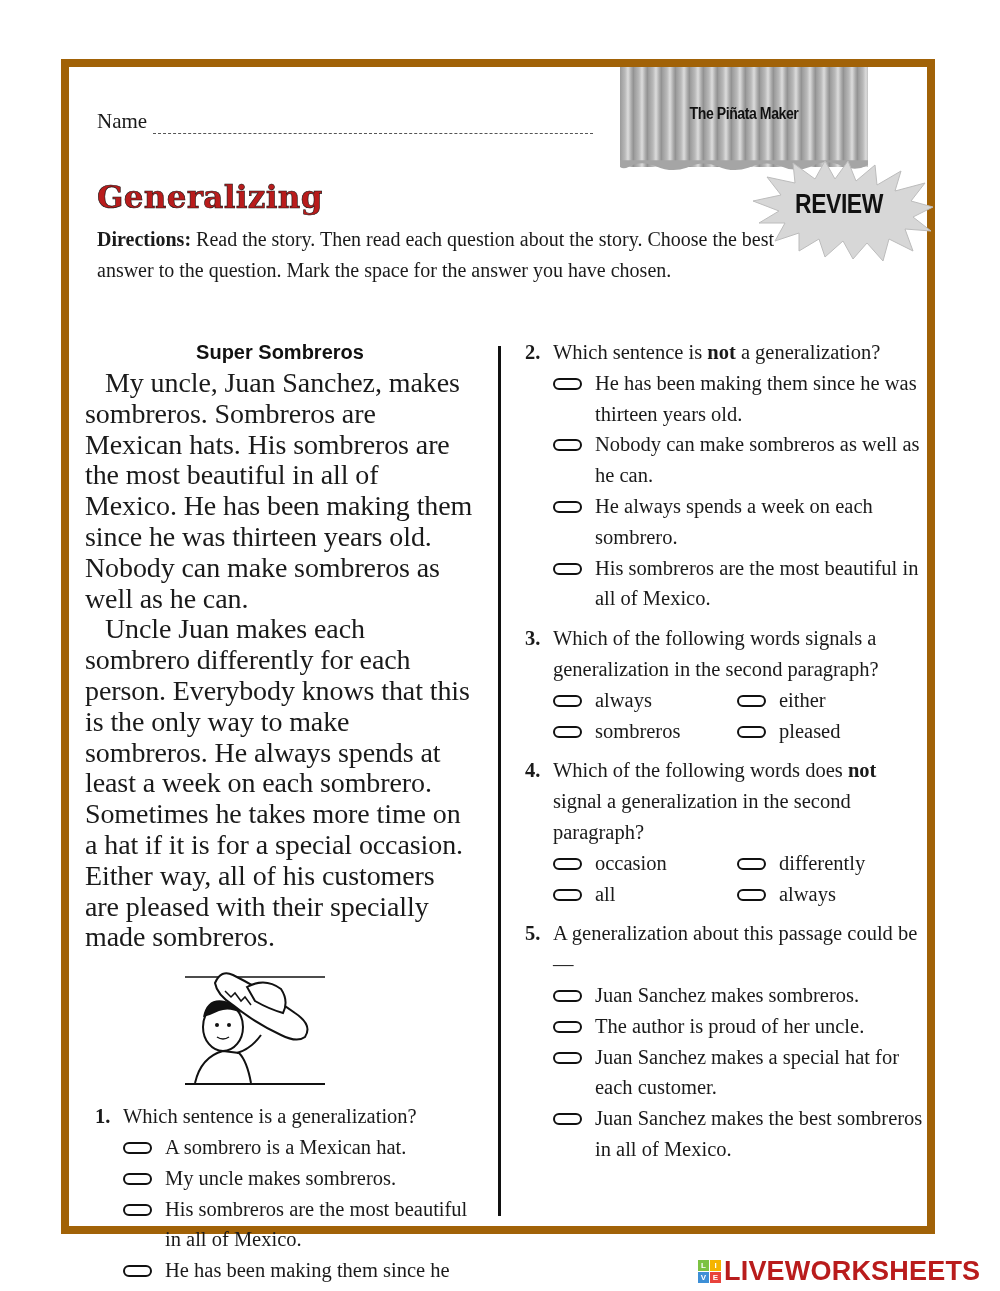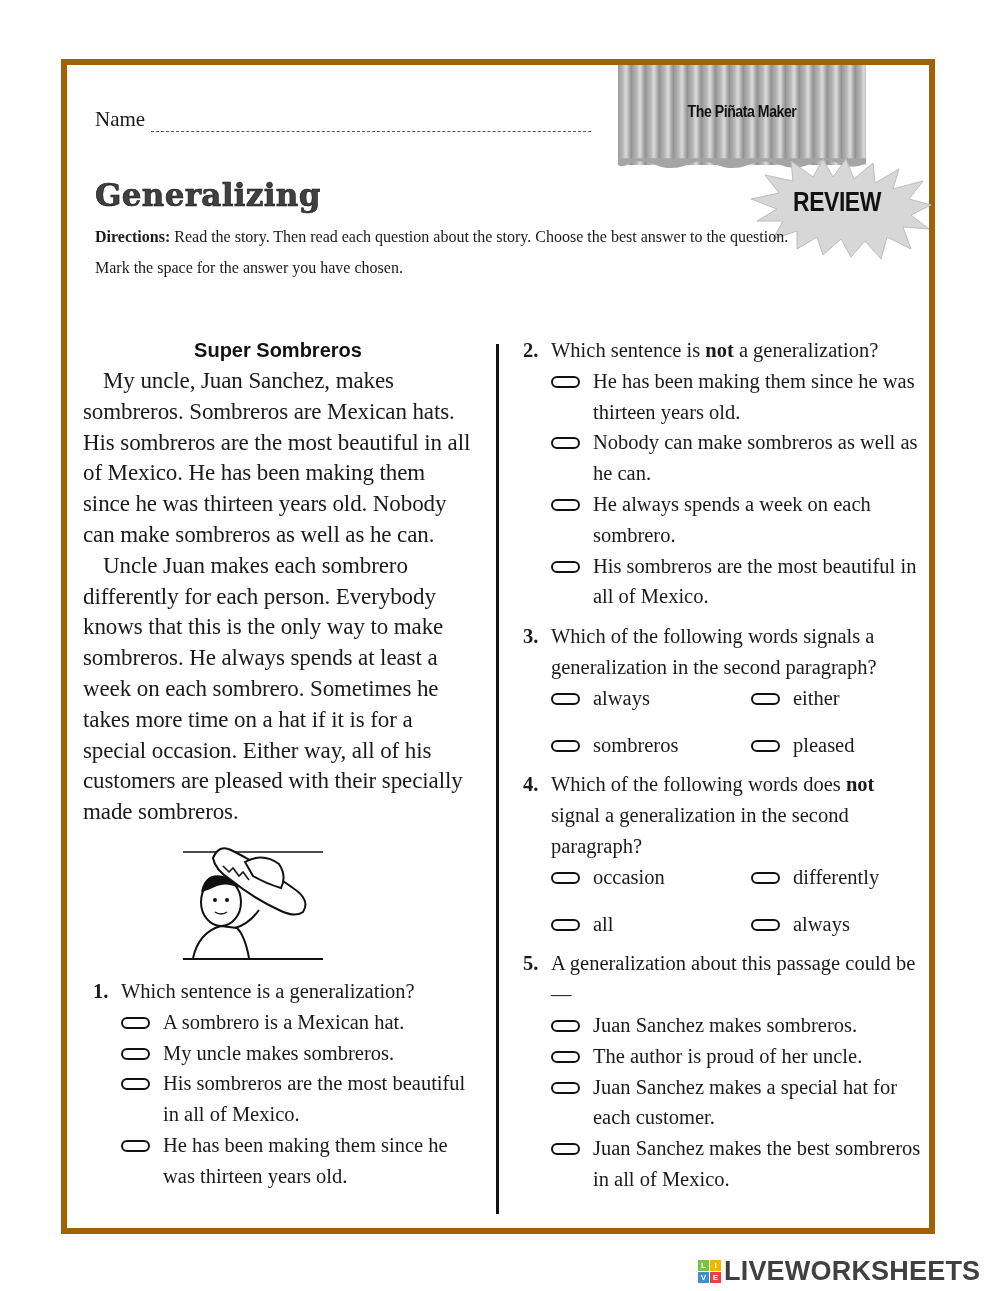--- a/index.html
+++ b/index.html
@@ -1,21 +1,21 @@
 <!DOCTYPE html>
 <html><head>
 <meta charset="utf-8">
 <style>
   * { box-sizing: border-box; margin: 0; padding: 0; }
   html, body { width: 1000px; height: 1291px; background: #ffffff; overflow: hidden; }
   body { position: relative; font-family: "Liberation Serif", "DejaVu Serif", serif; color: #1a1a1a; }
 
   .sheet {
     position: absolute; left: 61px; top: 59px; width: 874px; height: 1175px;
-    border: 6px solid #a16207; background: #fff;
+    border: 8px solid #a16207; background: #fff;
   }
 
   .name-row { position: absolute; left: 28px; top: 42px; font-size: 21px; display: flex; align-items: flex-end; }
   .name-line { display: inline-block; width: 440px; border-bottom: 1px dashed #555; margin-left: 6px; height: 18px; }
 
   .banner {
     position: absolute; left: 551px; top: 0px; width: 248px; height: 100px;
     background: repeating-linear-gradient(90deg, #9a9a9a 0px, #b9b9b9 5px, #dcdcdc 8px, #a2a2a2 12px, #8e8e8e 14px);
   }
   .banner-bottom { position: absolute; left: 0; bottom: -8px; width: 100%; height: 16px; }
@@ -28,68 +28,68 @@
   .review { position: absolute; left: 684px; top: 94px; width: 180px; height: 100px; }
   .review svg { position: absolute; left: 0; top: 0; }
   .review-text {
     position: absolute; left: 0; top: 28px; width: 172px; text-align: center;
     font-family: "Liberation Sans", "DejaVu Sans", sans-serif; font-weight: bold; font-size: 27px;
     color: #111; transform: scaleX(0.85); letter-spacing: -0.5px;
   }
 
   .page-title {
     position: absolute; left: 28px; top: 112px; font-size: 31px; font-weight: bold;
-    font-family: "DejaVu Serif", "Liberation Serif", serif; letter-spacing: 0.3px; color: #404040;
+    font-family: "DejaVu Serif", "Liberation Serif", serif; letter-spacing: 0.3px; color: #b91c1c;
     -webkit-text-stroke: 0.6px #111;
   }
 
-  .directions { position: absolute; left: 28px; top: 157px; width: 700px; font-size: 16px; line-height: 30.5px; }
+  .directions { position: absolute; left: 28px; top: 157px; width: 700px; font-size: 20px; line-height: 30.5px; }
   .directions b { font-weight: bold; }
 
   .col-left { position: absolute; left: 16px; top: 270px; width: 390px; }
   .col-right { position: absolute; left: 456px; top: 270px; width: 400px; }
   .divider { position: absolute; left: 429px; top: 279px; width: 3px; height: 870px; background: #111; }
 
   .story-title {
     text-align: center; font-family: "Liberation Sans", "DejaVu Sans", sans-serif; font-weight: bold;
     font-size: 20px; margin-left: 0; width: 390px; height: 31px; line-height: 31px; color: #111;
   }
-  .story p { font-size: 23px; line-height: 30.8px; text-indent: 20px; letter-spacing: -0.1px; }
+  .story p { font-size: 28px; line-height: 30.8px; text-indent: 20px; letter-spacing: -0.1px; }
 
   .illustration { position: relative; width: 390px; height: 130px; margin-top: 8px; }
   .illustration svg { position: absolute; left: 100px; top: 0; }
 
   .q { font-size: 20.5px; line-height: 30.8px; }
   .q-head { display: flex; }
   .q-num { font-weight: bold; width: 28px; flex: none; }
   .q-text { flex: 1; }
   .q-text b { font-weight: bold; }
   .opts { margin-left: 28px; }
   .opt { display: flex; align-items: flex-start; }
   .bubble {
     flex: none; width: 29px; height: 12px; border: 2.5px solid #111; border-radius: 7px;
     margin-top: 10px; margin-right: 13px; background: #fff; cursor: pointer;
   }
   .opt-text { flex: 1; }
-  .grid2 { display: grid; grid-template-columns: 184px 180px; gap: 16px; }
+  .grid2 { display: grid; grid-template-columns: 184px 180px; }
   .q + .q { margin-top: 9px; }
 
   .q1 { margin-left: 10px; margin-top: 10px; width: 380px; }
 
   .brand {
     position: absolute; left: 698px; top: 1256px; display: flex; align-items: center;
   }
   .brand-logo { display: grid; grid-template-columns: 11px 11px; grid-template-rows: 11px 11px; gap: 1px; margin-right: 3px; }
   .brand-logo span {
     font-family: "Liberation Sans", "DejaVu Sans", sans-serif; font-size: 8px; font-weight: bold;
     color: #fff; text-align: center; line-height: 11px;
   }
   .brand-text {
     font-family: "Liberation Sans", "DejaVu Sans", sans-serif; font-weight: bold; font-size: 27px;
-    color: #404040; letter-spacing: 0.2px;
+    color: #b91c1c; letter-spacing: 0.2px;
   }
 </style>
 </head>
 <body>
 
 <div class="sheet">
 
   <div class="name-row">
     <span>Name</span>
     <span class="name-line"></span>

